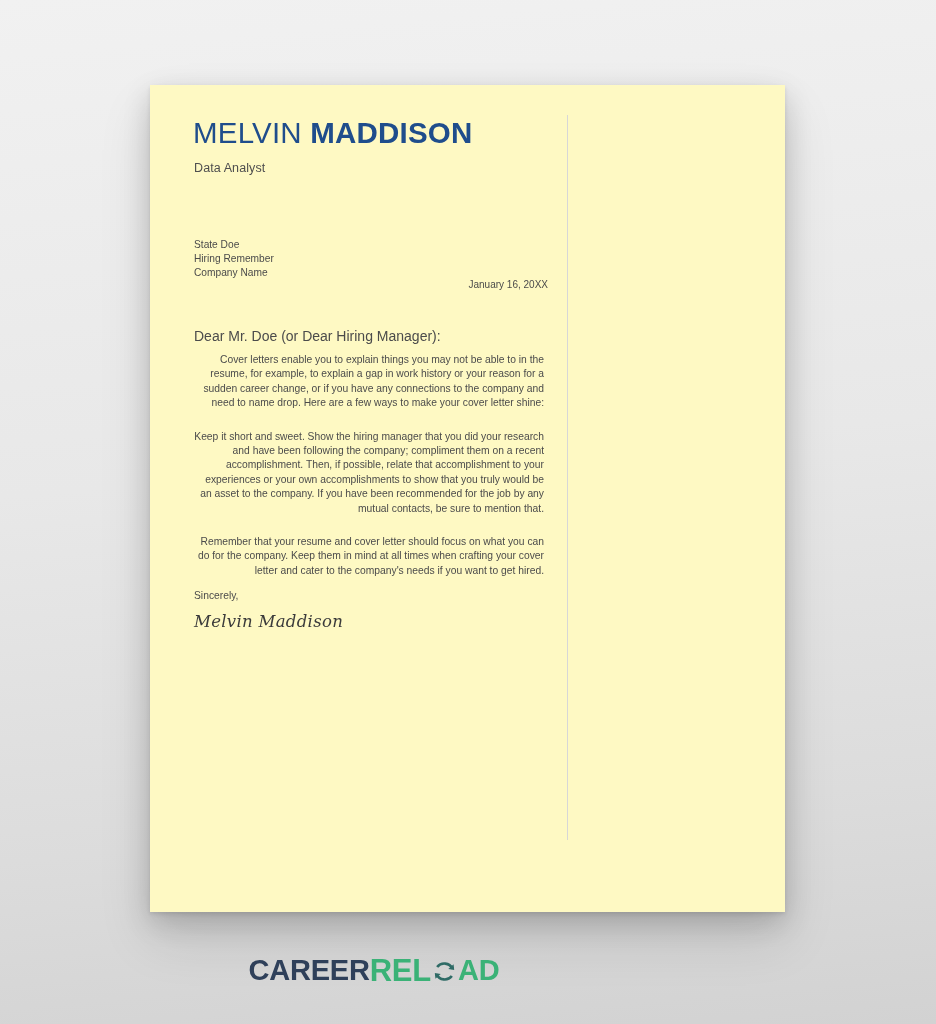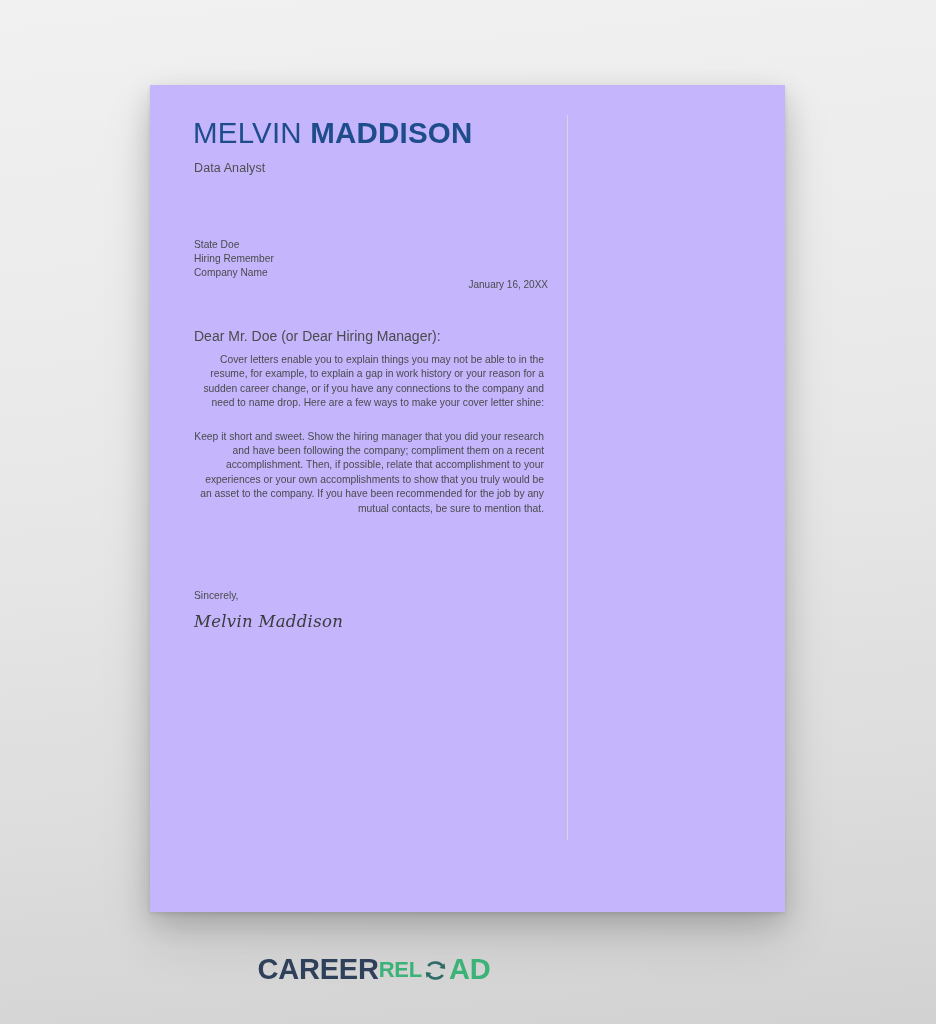--- a/index.html
+++ b/index.html
@@ -21,21 +21,21 @@
     position: relative;
   }
 
   
   .page-sheet {
     position: absolute;
     left: 150px;
     top: 85px;
     width: 635px;
     height: 827px;
-    background: #c4b5fd;
+    background: #fef9c3;
     box-shadow:
       0 2px 4px rgba(0,0,0,0.10),
       0 10px 26px rgba(0,0,0,0.16),
       0 26px 50px rgba(0,0,0,0.12);
   }
 
   
   .name-heading {
     position: absolute;
     left: 43px;
@@ -171,21 +171,21 @@
     gap: 0px;
   }
   .brand-word-dark {
     font-size: 29px;
     font-weight: 700;
     color: #2f405a;
     letter-spacing: -0.2px;
     line-height: 1;
   }
   .brand-word-green-a {
-    font-size: 22px;
+    font-size: 31px;
     font-weight: 700;
     color: #3bb277;
     letter-spacing: -0.2px;
     line-height: 1;
   }
   .brand-word-green-b {
     font-size: 29px;
     font-weight: 700;
     color: #3bb277;
     letter-spacing: -0.2px;
@@ -219,20 +219,21 @@
     <div class="recipient-line">Company Name</div>
   </div>
 
   <div class="letter-date">January 16, 20XX</div>
 
   <div class="salutation">Dear Mr. Doe (or Dear Hiring Manager):</div>
 
   <div class="body-block">
     <p class="body-paragraph">Cover letters enable you to explain things you may not be able to in the resume, for example, to explain a gap in work history or your reason for a sudden career change, or if you have any connections to the company and need to name drop. Here are a few ways to make your cover letter shine:</p>
     <p class="body-paragraph">Keep it short and sweet. Show the hiring manager that you did your research and have been following the company; compliment them on a recent accomplishment. Then, if possible, relate that accomplishment to your experiences or your own accomplishments to show that you truly would be an asset to the company. If you have been recommended for the job by any mutual contacts, be sure to mention that.</p>
+    <p class="body-paragraph">Remember that your resume and cover letter should focus on what you can do for the company. Keep them in mind at all times when crafting your cover letter and cater to the company's needs if you want to get hired.</p>
   </div>
 
   <div class="closing-word">Sincerely,</div>
   <div class="signature">Melvin Maddison</div>
 
 </div>
 
 <div class="brand-logo">
   <span class="brand-word-dark">CAREER</span>
     <span class="brand-word-green-a">REL</span>

